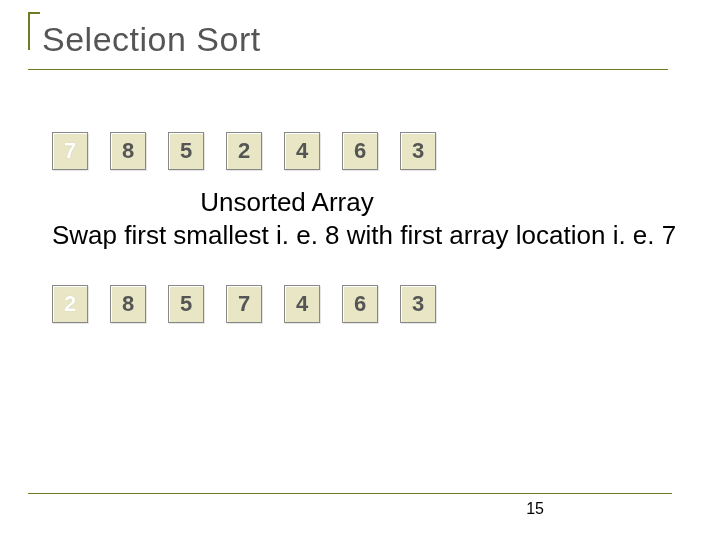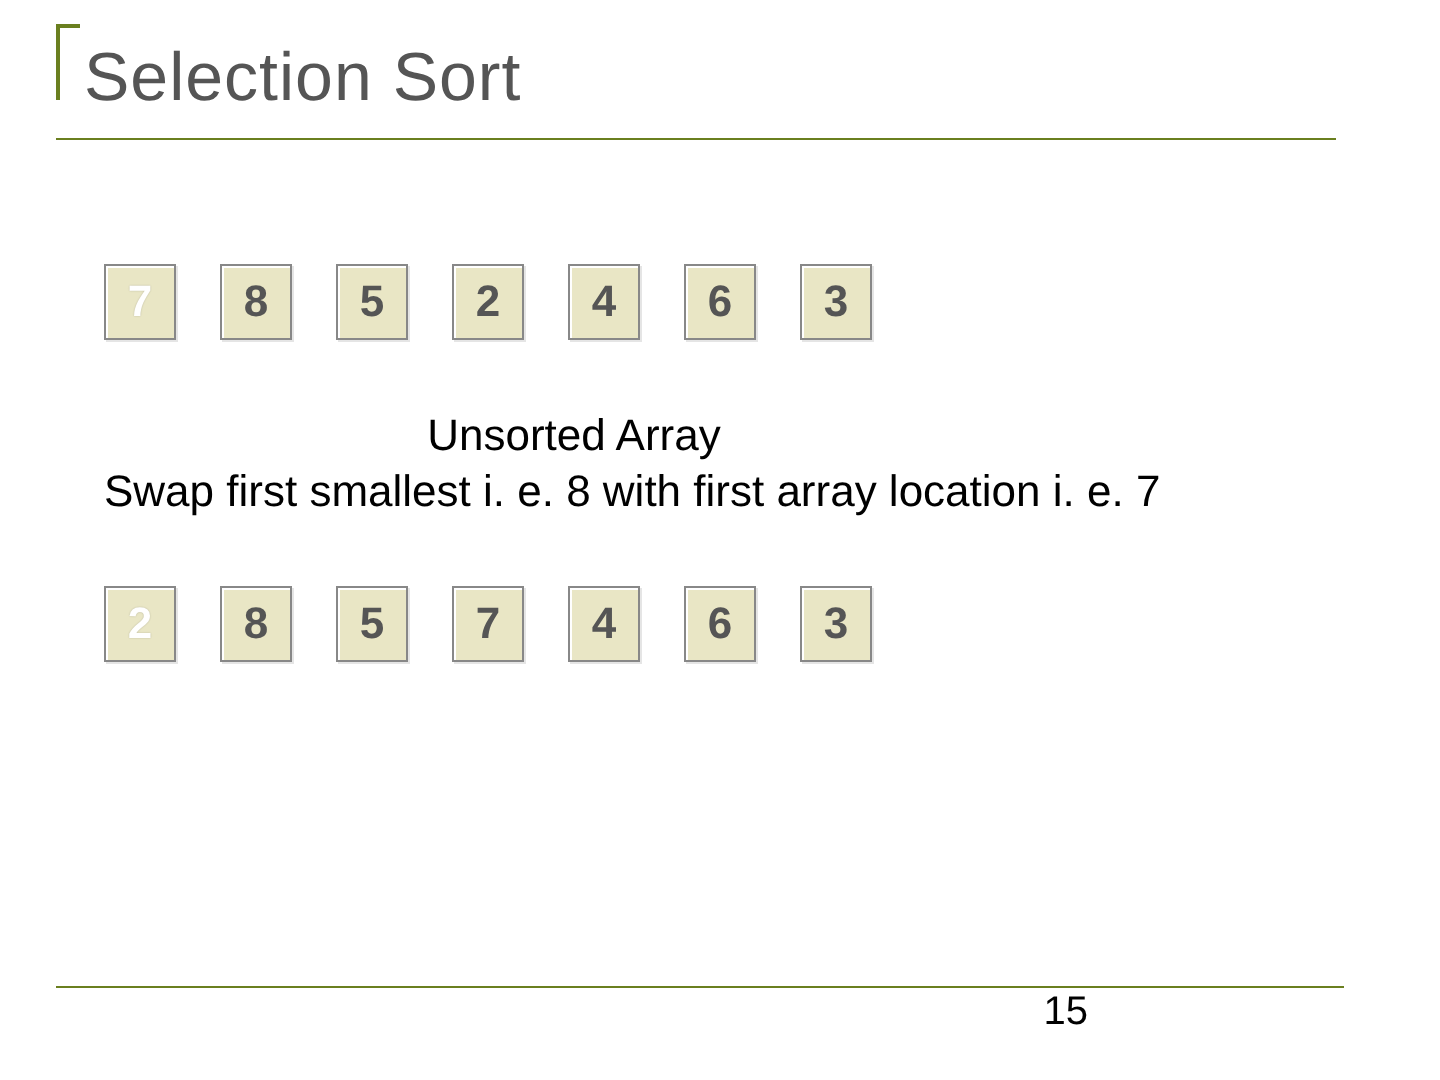--- a/index.html
+++ b/index.html
@@ -65,23 +65,23 @@
     justify-content: center;
     font-size: 22px;
     font-weight: 700;
     color: #555;
   }
   .cell.hl {
     color: #fff;
     text-shadow: 0 0 1px rgba(0,0,0,0.2);
   }
   .caption {
-    font-size: 22px;
+    font-size: 26px;
     color: #000;
-    margin-top: 34px;
+    margin-top: 16px;
     line-height: 1.25;
     text-align: left;
   }
   .caption .center {
     display: block;
     text-align: center;
     width: 470px;
   }
   .array-row.second {
     margin-top: 34px;
@@ -91,21 +91,21 @@
     left: 28px;
     right: 48px;
     bottom: 46px;
     border: none;
     border-top: 1.5px solid #6a7f1f;
   }
   .page-num {
     position: absolute;
     right: 176px;
     bottom: 22px;
-    font-size: 20px;
+    font-size: 16px;
     color: #000;
   }
 </style>
 </head>
 <body>
 
 <div class="slide">
 
   <div class="title-wrap">
     <div class="corner"></div>

